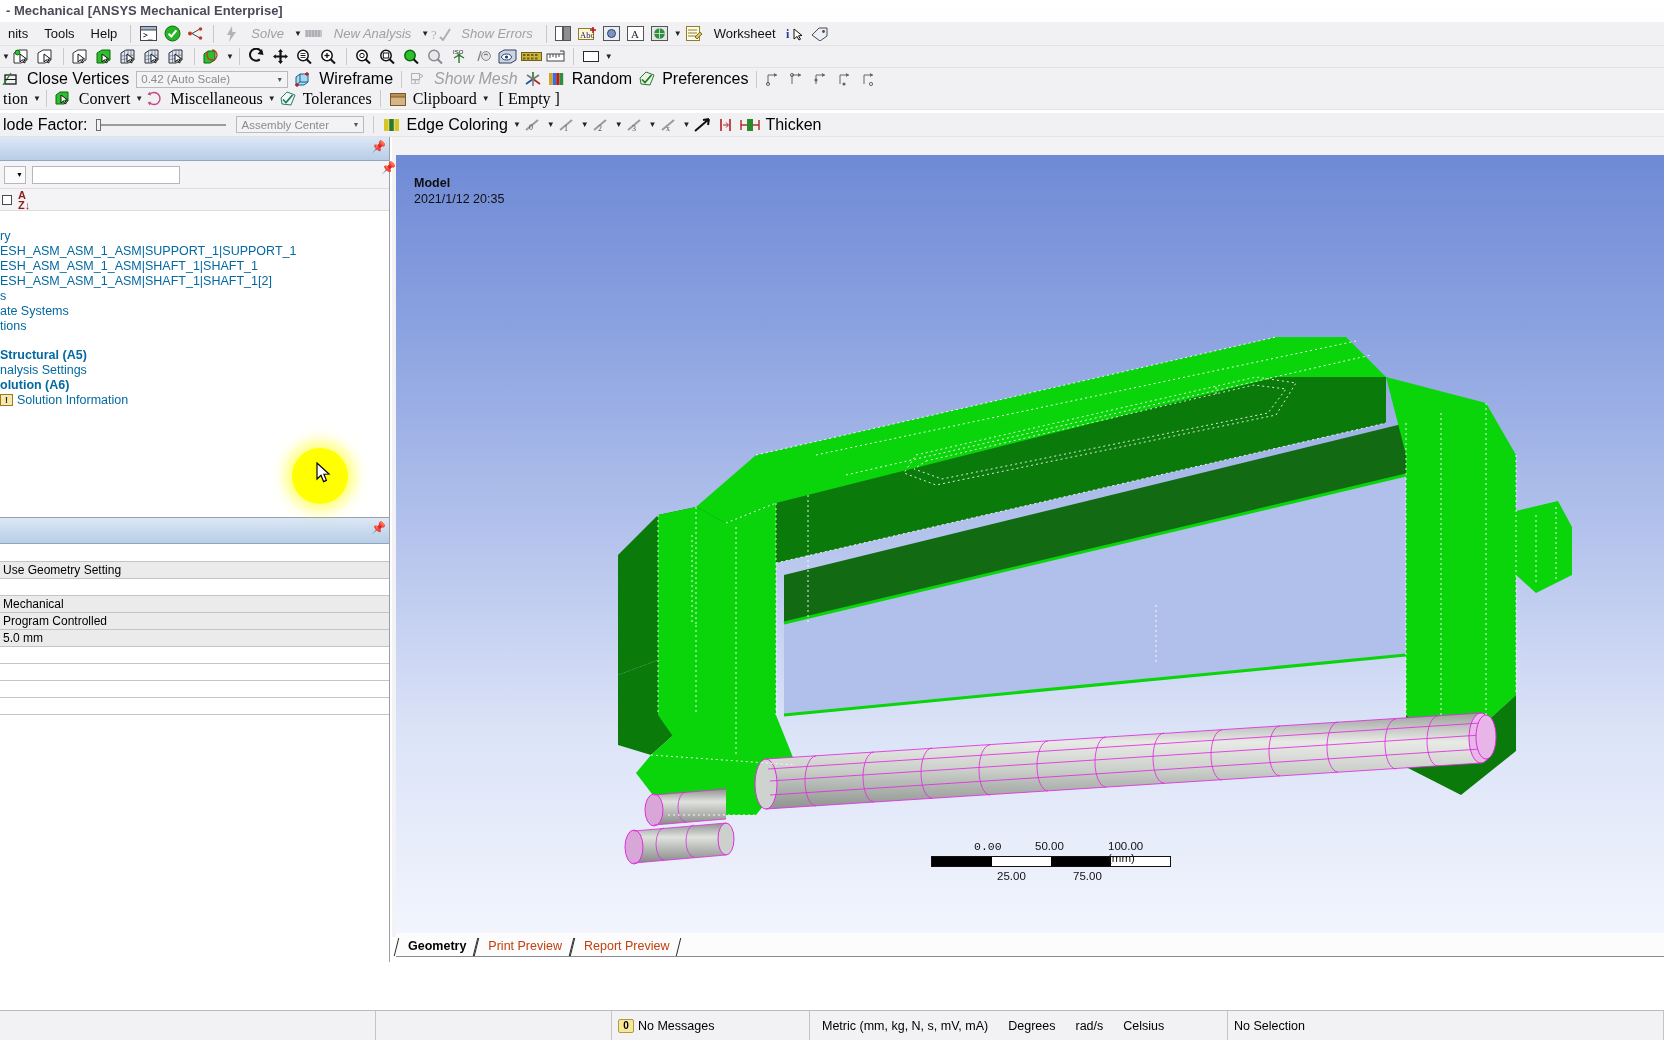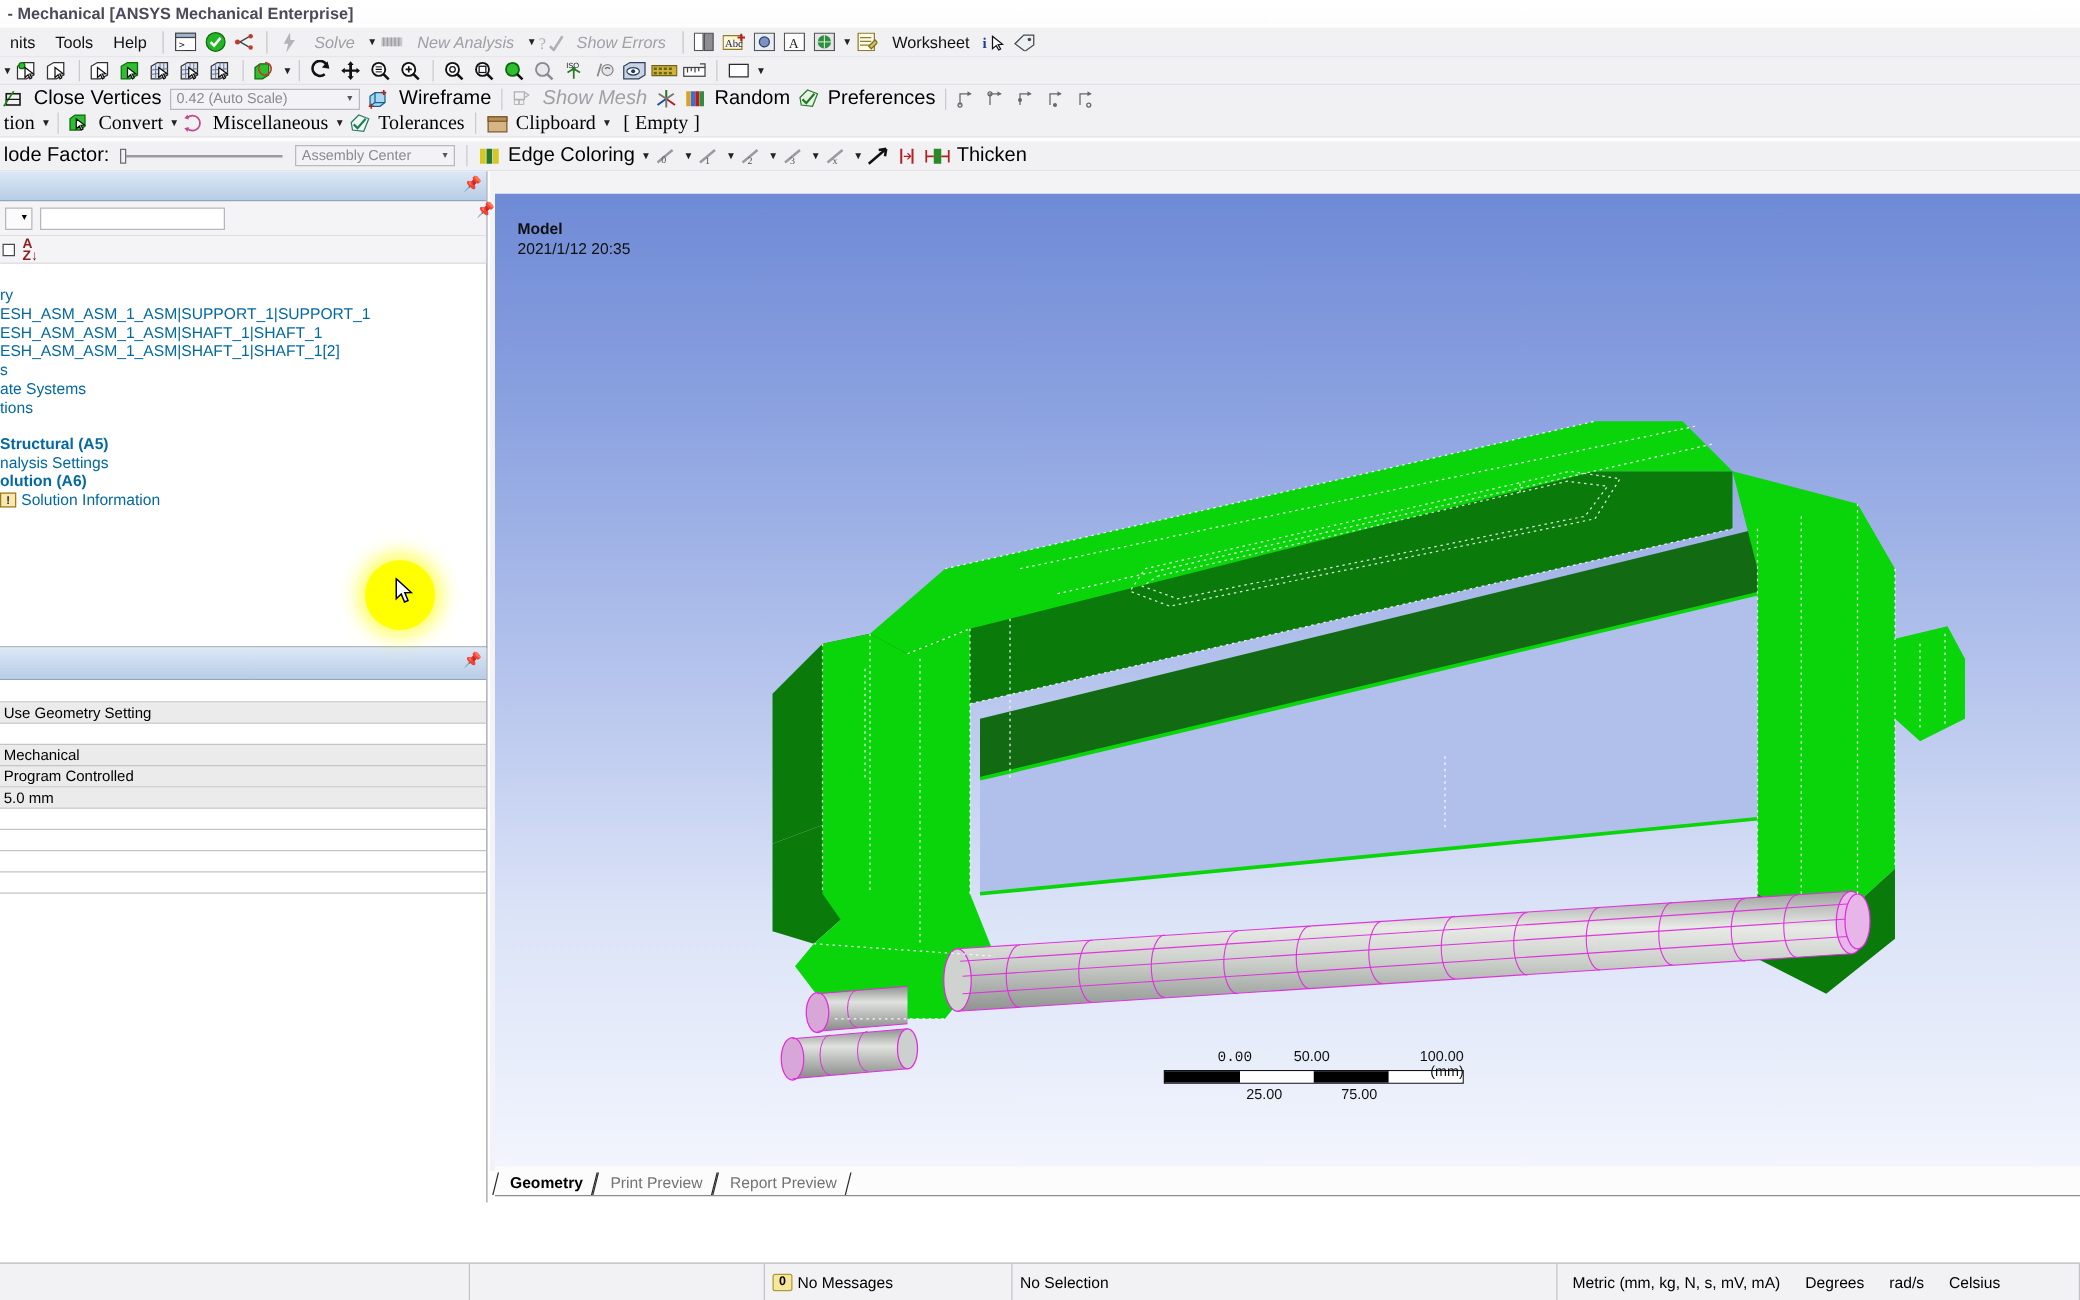--- a/index.html
+++ b/index.html
@@ -167,21 +167,21 @@
   .sb-bot span { position: absolute; top: 0; }
 
   
   .tabs-bar {
     position: absolute; left: 396px; top: 933px; width: 1268px; height: 24px;
     background: #fcfcfd; display: flex; align-items: flex-end;
     border-bottom: 1px solid #8a8a90;
   }
   .tab {
     position: relative; font-size: 12.5px; padding: 2px 10px 2px 12px;
-    color: #737373; line-height: 16px; white-space: nowrap;
+    color: #c2410c; line-height: 16px; white-space: nowrap;
   }
   .tab.active { color: #000; font-weight: bold; }
   .tab:before {
     content: ""; position: absolute; left: 0; bottom: 0;
     width: 9px; height: 18px;
     border-left: 1px solid #2a2a2a;
     transform: skewX(-14deg);
   }
   .tab:after {
     content: ""; position: absolute; right: 0; bottom: 0;
@@ -958,21 +958,21 @@
       <g stroke="#ffffff" stroke-width="1" stroke-dasharray="2,3" fill="none" opacity="0.85">
         <path d="M520 300 L860 222 L900 228 L880 260 L540 330 L508 318 Z"></path>
         <path d="M530 306 L858 230 L890 234 L872 258 L546 324 L518 314 Z"></path>
       </g>
     </svg>
 
     <div class="scalebar">
       <div class="sb-top">
         <span style="left:43px;font-family:Liberation Mono, monospace;">0.00</span>
         <span style="left:104px;">50.00</span>
-        <span style="left:177px;text-align:right;">100.00 (mm)</span>
+        <span style="left:177px;">100.00 (mm)</span>
       </div>
       <div class="sb-bar">
         <div class="sb-seg black"></div>
         <div class="sb-seg white"></div>
         <div class="sb-seg black"></div>
         <div class="sb-seg white"></div>
       </div>
       <div class="sb-bot">
         <span style="left:66px;">25.00</span>
         <span style="left:142px;">75.00</span>
@@ -988,29 +988,29 @@
 
   <div class="statusbar">
     <div class="sb-cell" style="width:376px;"></div>
     <div class="sb-cell" style="width:236px;"></div>
     <div class="sb-cell" style="width:198px;">
       <span class="msg-icon">
           <span>0</span>
         </span>
       <span>No Messages</span>
     </div>
-    <div class="sb-cell" style="width:436px;">
-      <span>No Selection</span>
-    </div>
     <div class="sb-cell" style="flex:1 1 auto;">
       <span class="sb-unit">Metric (mm, kg, N, s, mV, mA)</span>
       <span class="sb-unit">Degrees</span>
       <span class="sb-unit">rad/s</span>
       <span class="sb-unit">Celsius</span>
     </div>
+    <div class="sb-cell" style="width:436px;">
+      <span>No Selection</span>
+    </div>
   </div>
 
   <div class="cursor-halo"></div>
   <svg class="cursor-arrow" width="16" height="22" viewBox="0 0 16 22">
     <path d="M1 1 L1 17 L5 13.2 L7.6 19.6 L10.4 18.4 L7.9 12.2 L13 12 Z" fill="#ffffff" stroke="#000000" stroke-width="1.2"></path>
   </svg>
 
 </div>
 
 </body></html>

